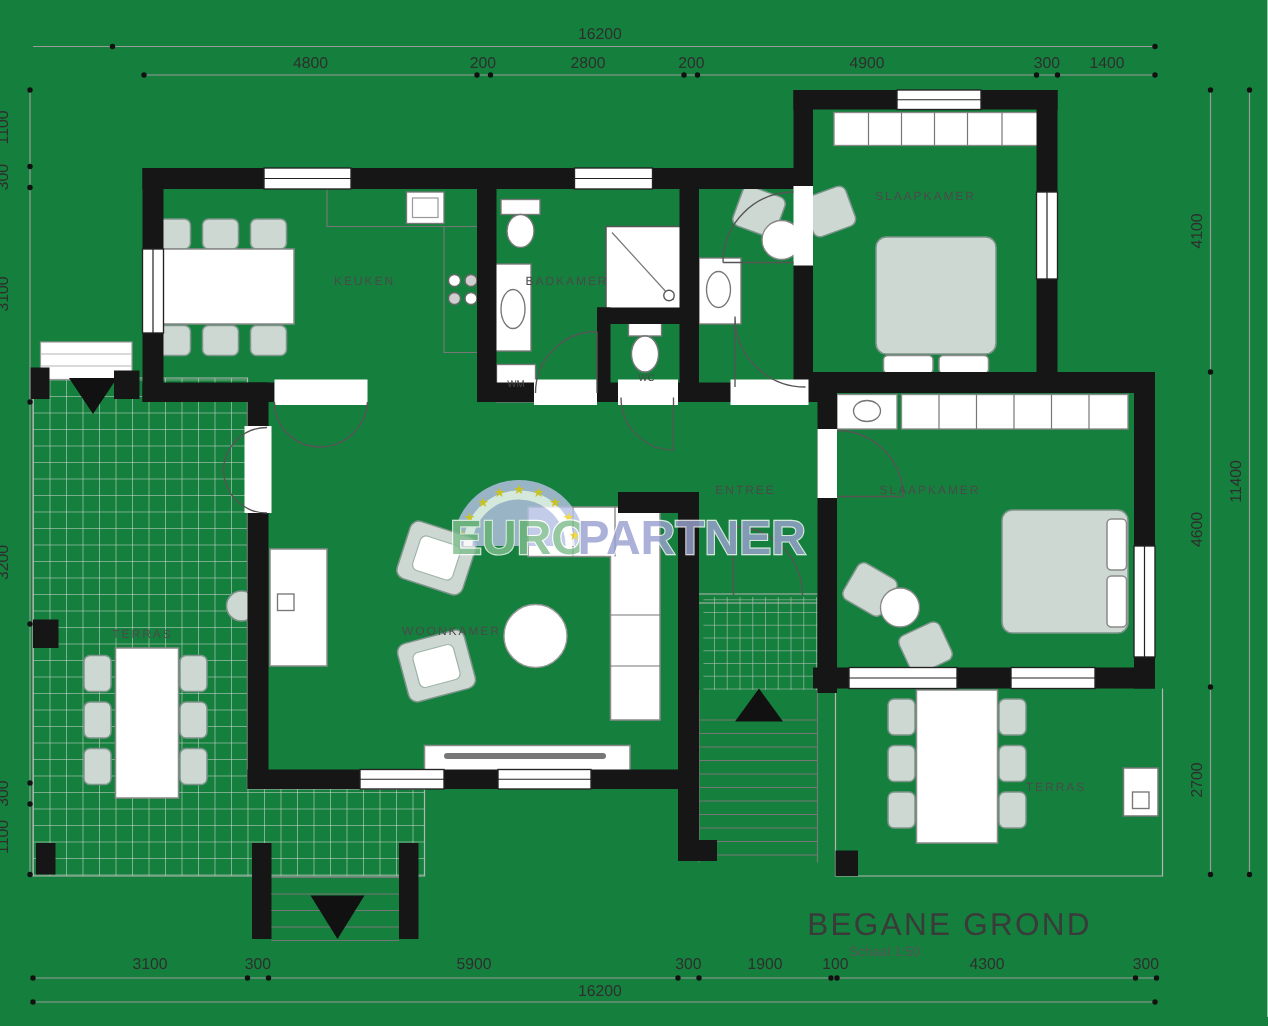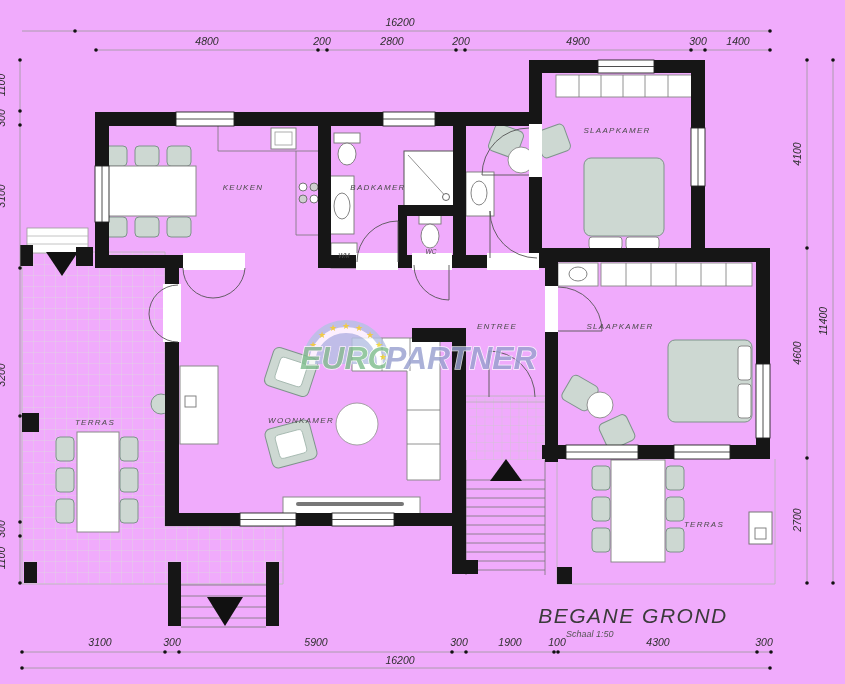--- a/index.html
+++ b/index.html
@@ -1,17 +1,17 @@
 <!DOCTYPE html>
 <html><head>
 <meta charset="utf-8">
 <style>
   html,body{margin:0;padding:0;background:#ffffff;}
-  .stage{position:relative;width:845px;height:684px;background:#f0abfc;overflow:hidden;
-         font-family:"Liberation Sans",sans-serif;font-style:italic;}
+  .stage{position:relative;width:845px;height:684px;background:#15803d;overflow:hidden;
+         font-family:"Liberation Sans",sans-serif;}
   svg text{font-family:"Liberation Sans",sans-serif;fill:#2e2e2e;}
   .dim{font-size:10.5px;text-anchor:middle;}
   .room{font-size:8px;letter-spacing:1.3px;text-anchor:middle;fill:#4a4a4a;}
   .tiny{font-size:6.5px;text-anchor:middle;fill:#4a4a4a;}
   .title-txt{font-size:21px;letter-spacing:1.5px;text-anchor:middle;fill:#3a3a3a;}
   .sub-txt{font-size:9px;fill:#555;}
   .wall{fill:#161616;}
   .dimline{stroke:#9a9a9a;stroke-width:0.8;}
   .tick{fill:#111;}
   .thinline{stroke:#777;stroke-width:0.8;fill:none;}

